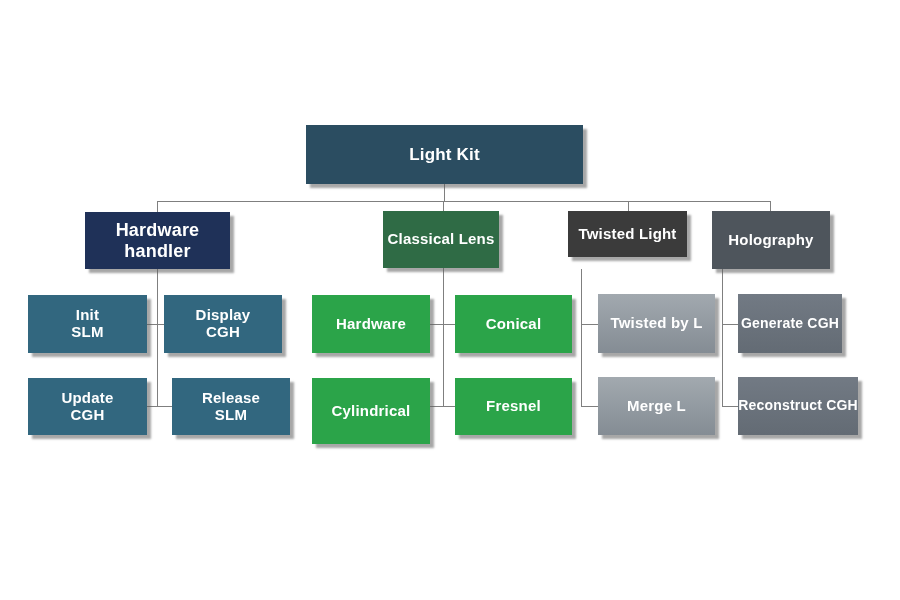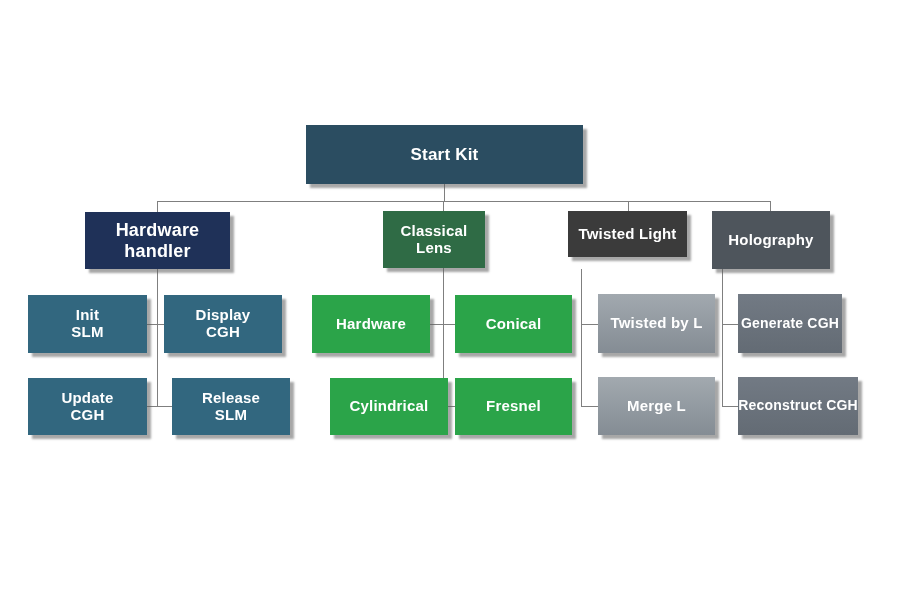--- a/index.html
+++ b/index.html
@@ -16,34 +16,34 @@
     display:flex;align-items:center;justify-content:center;
     color:#ffffff;font-weight:bold;text-align:center;
     white-space:pre-line;line-height:1.13;
     box-shadow:4px 4px 2px rgba(95,95,95,0.55);
     letter-spacing:0.2px;
   }
   
   .n-root{left:306px;top:125px;width:277px;height:59px;background:#2B4D61;font-size:17px;}
   
   .n-hardware  {left:85px; top:212px;width:145px;height:57px;background:#1F3158;font-size:18px;}
-  .n-classical {left:383px;top:211px;width:102px;height:57px;background:#2F6B45;font-size:15px;}
+  .n-classical {left:383px;top:211px;width:116px;height:57px;background:#2F6B45;font-size:15px;}
   .n-twisted   {left:568px;top:211px;width:119px;height:46px;background:#3B3B3B;font-size:15px;}
   .n-holography{left:712px;top:211px;width:118px;height:58px;background:#4E555C;font-size:15px;}
   
   .steel{background:#32677F;font-size:15px;}
   .n-init   {left:28px; top:295px;width:119px;height:58px;}
   .n-display{left:164px;top:295px;width:118px;height:58px;}
   .n-update {left:28px; top:378px;width:119px;height:57px;}
   .n-release{left:172px;top:378px;width:118px;height:57px;}
   
   .green{background:#2BA449;font-size:15px;}
   .n-aperture   {left:312px;top:295px;width:118px;height:58px;}
   .n-conical    {left:455px;top:295px;width:117px;height:58px;}
-  .n-cylindrical{left:312px;top:378px;width:118px;height:57px;margin-left:18px;}
+  .n-cylindrical{left:312px;top:378px;width:118px;height:66px;}
   .n-fresnel    {left:455px;top:378px;width:117px;height:57px;}
   
   .lgray{background:linear-gradient(180deg,#A2A9AF 0%,#848C94 100%);font-size:15px;}
   .n-twistedbyl{left:598px;top:294px;width:117px;height:59px;}
   .n-mergel    {left:598px;top:377px;width:117px;height:58px;}
   
   .slate{background:linear-gradient(180deg,#727A84 0%,#636B74 100%);font-size:14px;}
   .n-generate   {left:738px;top:294px;width:104px;height:59px;}
   .n-reconstruct{left:738px;top:377px;width:120px;height:58px;}
 </style>
@@ -67,21 +67,21 @@
       M430,324 L455,324
       M430,406 L455,406
       M581,269 L581,406
       M581,324 L598,324
       M581,406 L598,406
       M722,269 L722,406
       M722,324 L738,324
       M722,406 L738,406"></path>
   </svg>
 
-  <div class="node n-root">Start Kit</div>
+  <div class="node n-root">Light Kit</div>
 
   <div class="node n-hardware">Hardware handler</div>
   <div class="node n-classical">Classical Lens</div>
   <div class="node n-twisted">Twisted Light</div>
   <div class="node n-holography">Holography</div>
 
   <div class="node steel n-init">Init
 SLM</div>
   <div class="node steel n-display">Display
 CGH</div>

